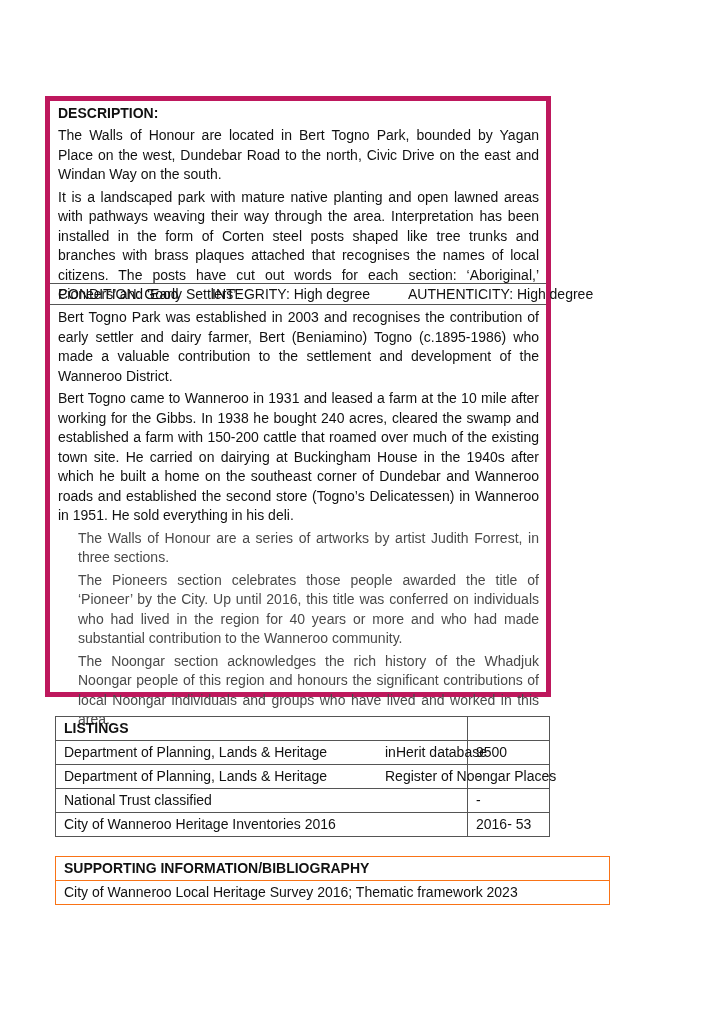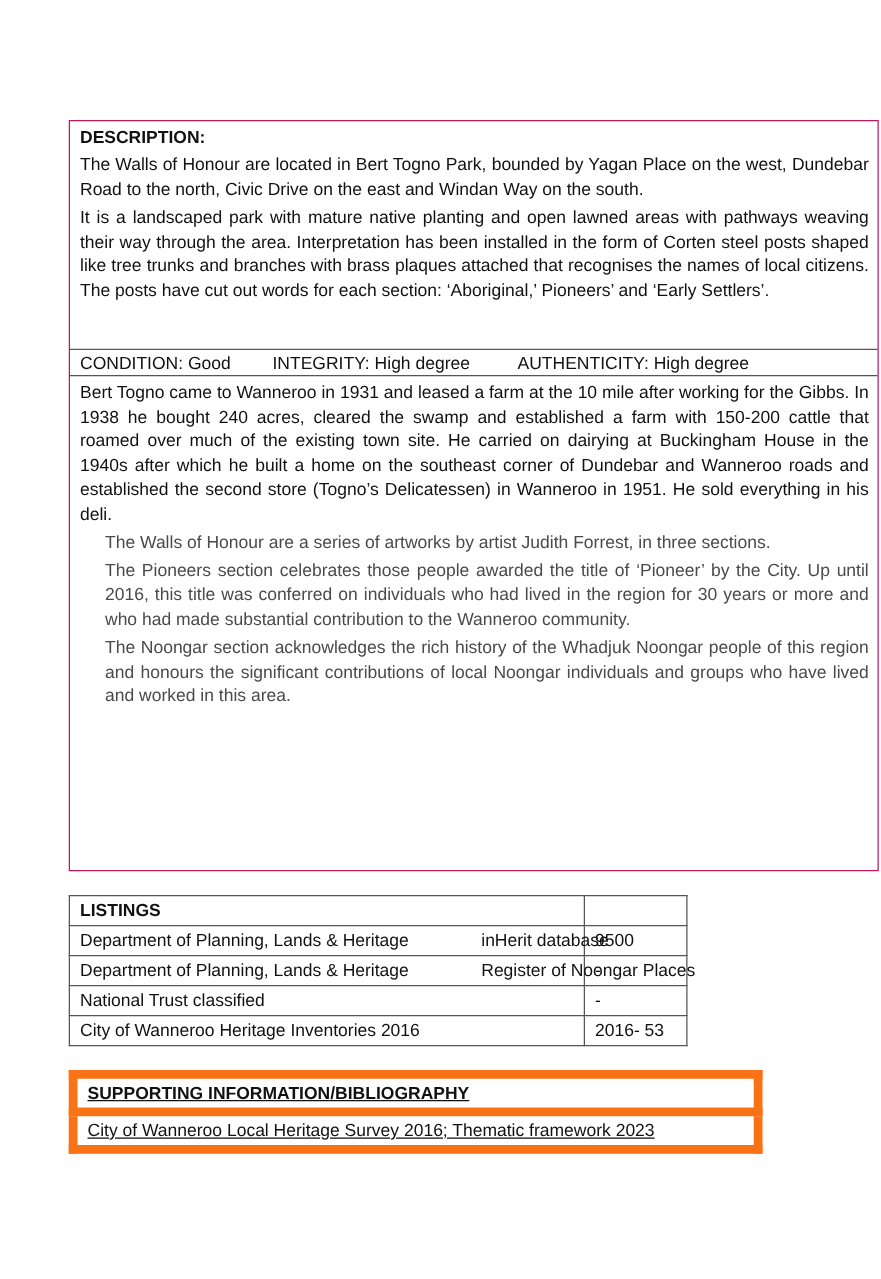--- a/index.html
+++ b/index.html
@@ -10,23 +10,23 @@
     body {
       width: 705px;
       height: 1023px;
       position: relative;
       font-family: "Liberation Sans", sans-serif;
       color: #111111;
       overflow: hidden;
     }
     .box {
       position: absolute;
-      left: 55px;
-      width: 648px;
-      border: 1px solid #be185d;
+      left: 45px;
+      width: 506px;
+      border: 5px solid #be185d;
       box-sizing: border-box;
     }
     #main-box {
       top: 96px;
       height: 601px;
     }
     .section {
       padding: 0 7px 0 8px;
       box-sizing: border-box;
     }
@@ -92,26 +92,25 @@
 
     table.biblio {
       position: absolute;
       left: 55px;
       top: 856px;
       width: 555px;
       border-collapse: collapse;
       font-size: 14px;
     }
     table.biblio td {
-      border: 7px solid #f97316;
+      border: 1px solid #f97316;
       height: 23px;
       padding: 0 8px;
       line-height: 21px;
       vertical-align: middle;
-      text-decoration: underline;
     }
     .bold { font-weight: bold; }
   </style>
 </head>
 <body>
 
 <div class="box" id="main-box">
   <div class="section desc-section">
     <div class="heading">DESCRIPTION:</div>
     <p class="first">The Walls of Honour are located in Bert Togno Park, bounded by Yagan Place on the west, Dundebar Road to the north, Civic Drive on the east and Windan Way on the south.</p>
@@ -124,23 +123,24 @@
       <span>Good</span>
     </span>
     <span class="item" style="left:162px;">
       <b>INTEGRITY:</b>
       <span>High degree</span>
     </span>
     <span class="item" style="left:358px;"><b>AUTHENTICITY</b><span>: High degree</span></span>
   </div>
 
   <div class="section hist-section">
+    <p>Bert Togno Park was established in 2003 and recognises the contribution of early settler and dairy farmer, Bert (Beniamino) Togno (c.1895-1986) who made a valuable contribution to the settlement and development of the Wanneroo District.</p>
     <p>Bert Togno came to Wanneroo in 1931 and leased a farm at the 10 mile after working for the Gibbs.  In 1938 he bought 240 acres, cleared the swamp and established a farm with 150-200 cattle that roamed over much of the existing town site. He carried on dairying at Buckingham House in the 1940s after which he built a home on the southeast corner of Dundebar and Wanneroo roads and established the second store (Togno’s Delicatessen) in Wanneroo in 1951. He sold everything in his deli.</p>
     <p class="gray">The Walls of Honour are a series of artworks  by artist Judith Forrest, in three sections.</p>
-    <p class="gray">The Pioneers section celebrates those people awarded the title of ‘Pioneer’ by the City. Up until 2016, this title was conferred on individuals who had lived in the region for 30 years or more and who had made substantial contribution to the Wanneroo community.</p>
+    <p class="gray">The Pioneers section celebrates those people awarded the title of ‘Pioneer’ by the City. Up until 2016, this title was conferred on individuals who had lived in the region for 40 years or more and who had made substantial contribution to the Wanneroo community.</p>
     <p class="gray">The Noongar section acknowledges the rich history of the Whadjuk Noongar people of this region and honours the significant contributions of local Noongar individuals and groups who have lived and worked in this area.</p>
   </div>
 </div>
 
 <table class="listing">
   <tbody>
       <tr>
     <td class="bold">LISTINGS</td>
     <td class="val"></td>
   </tr>

